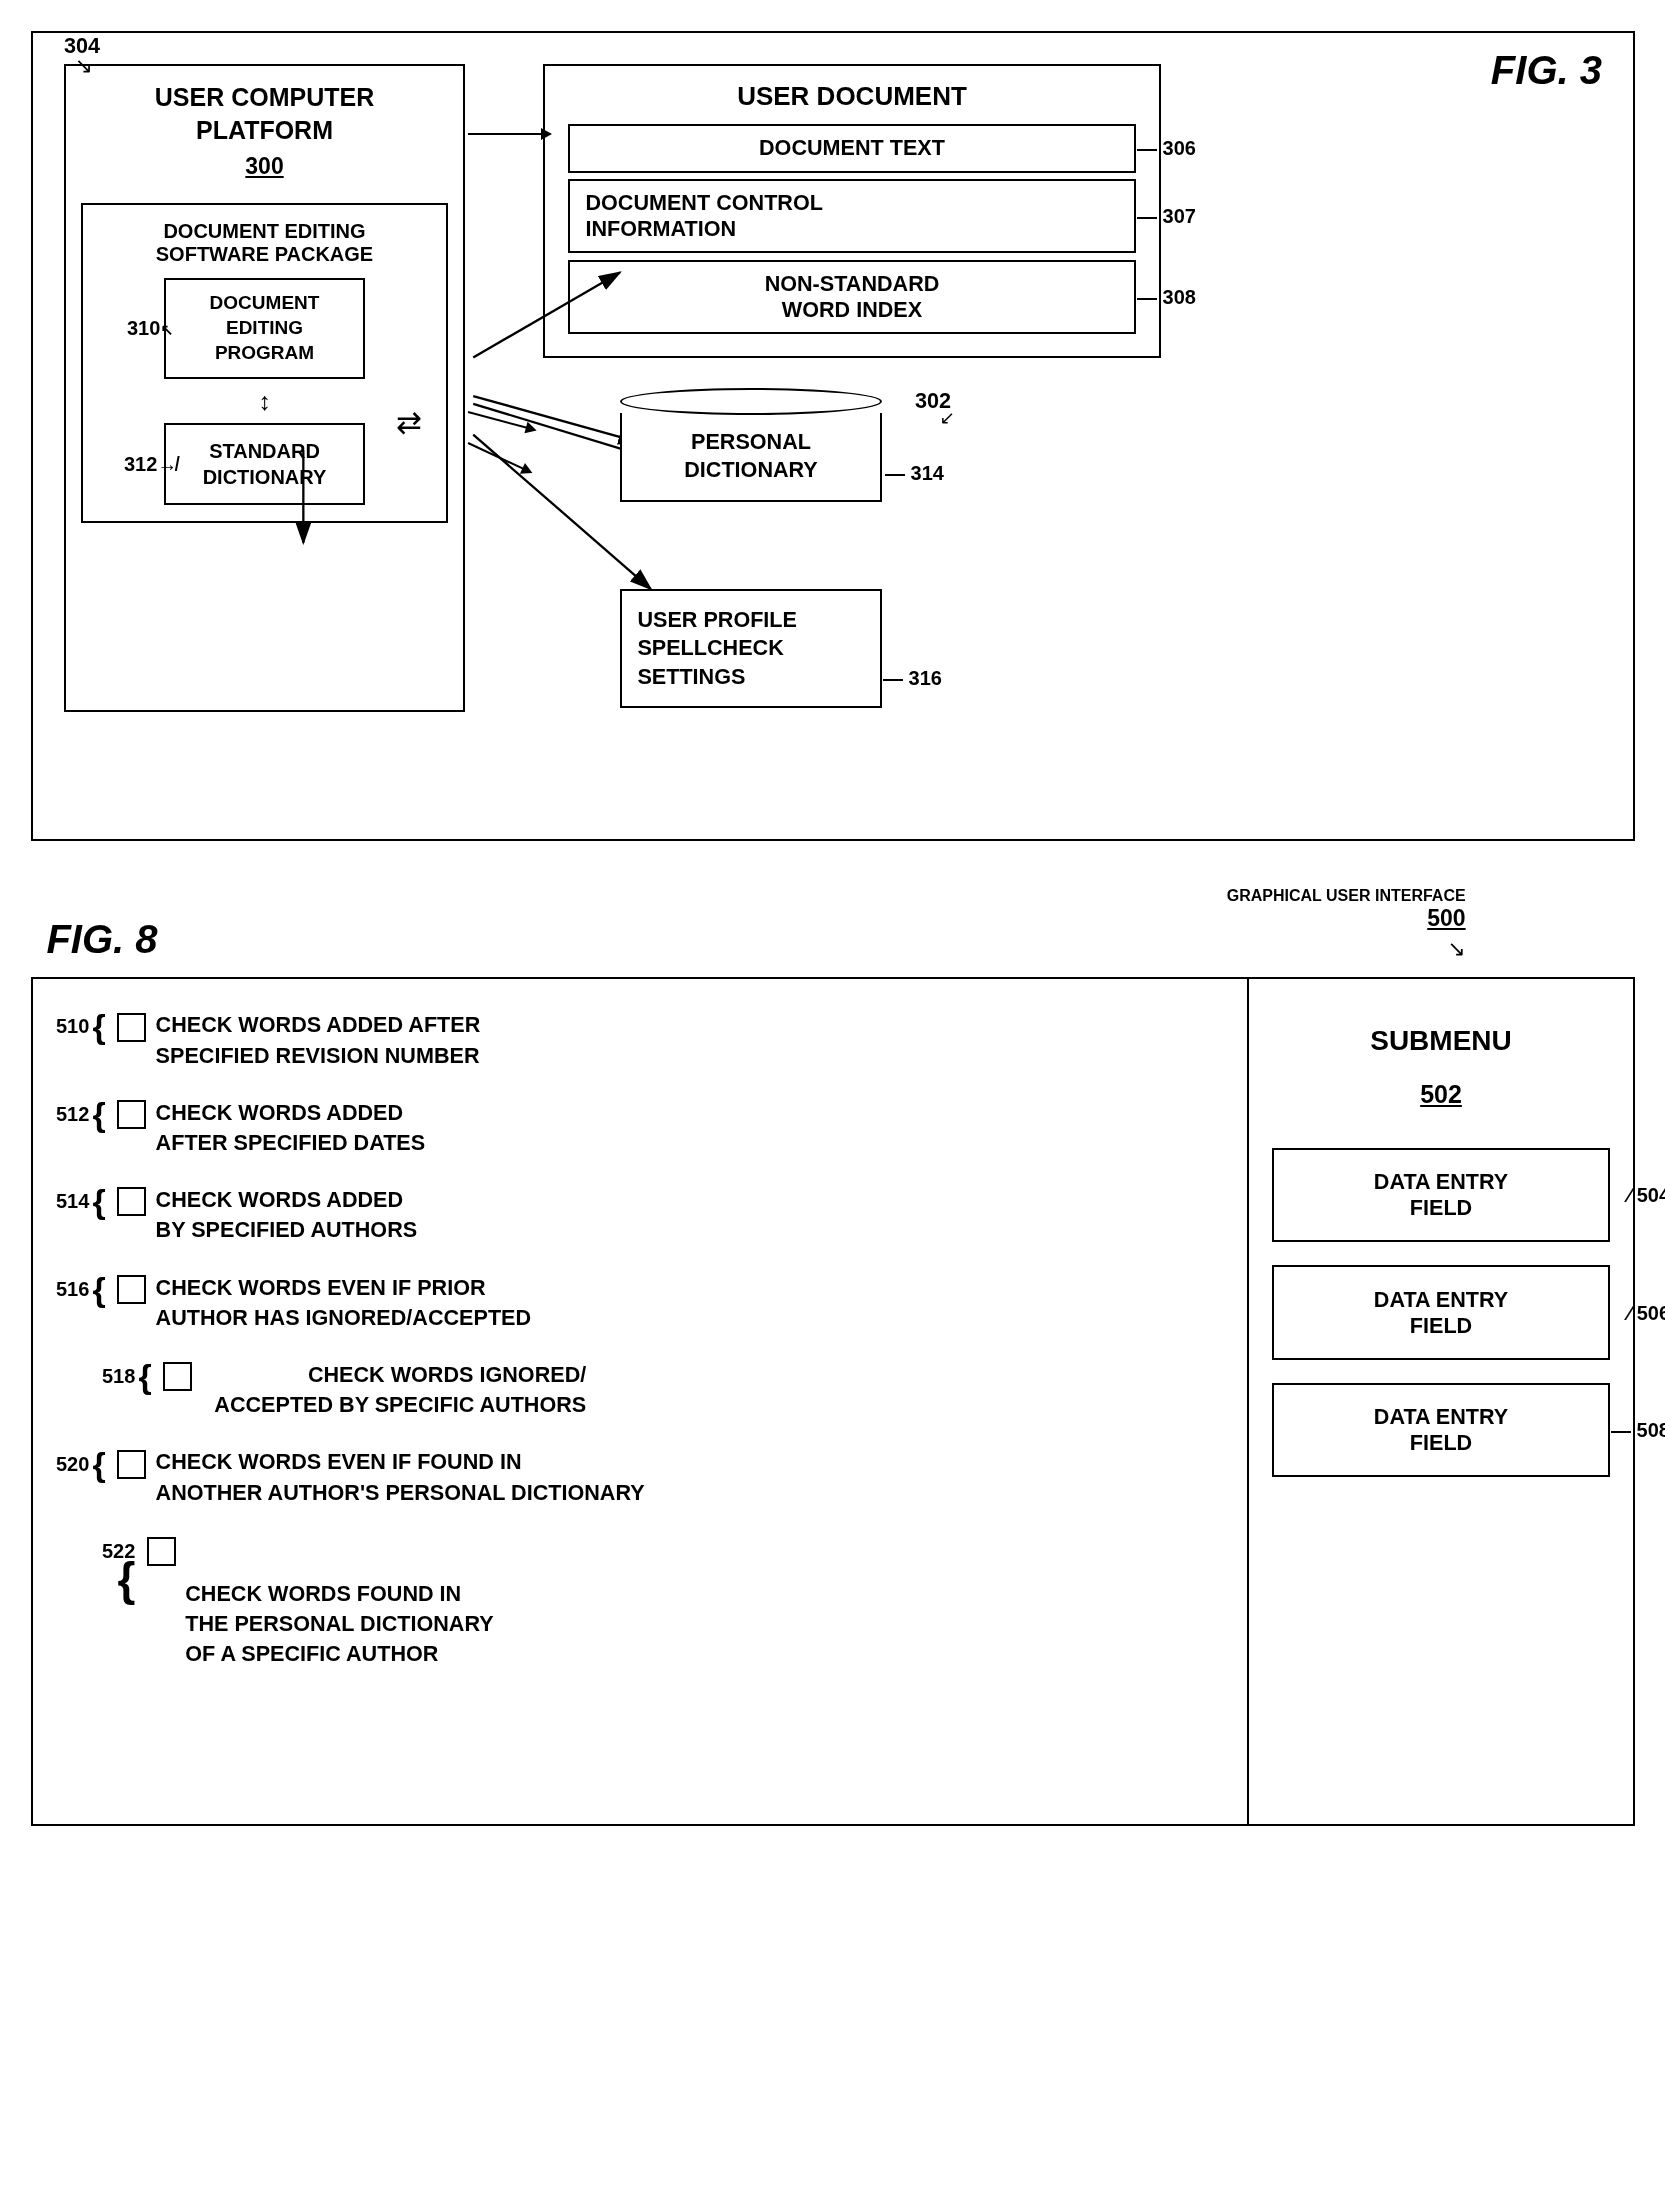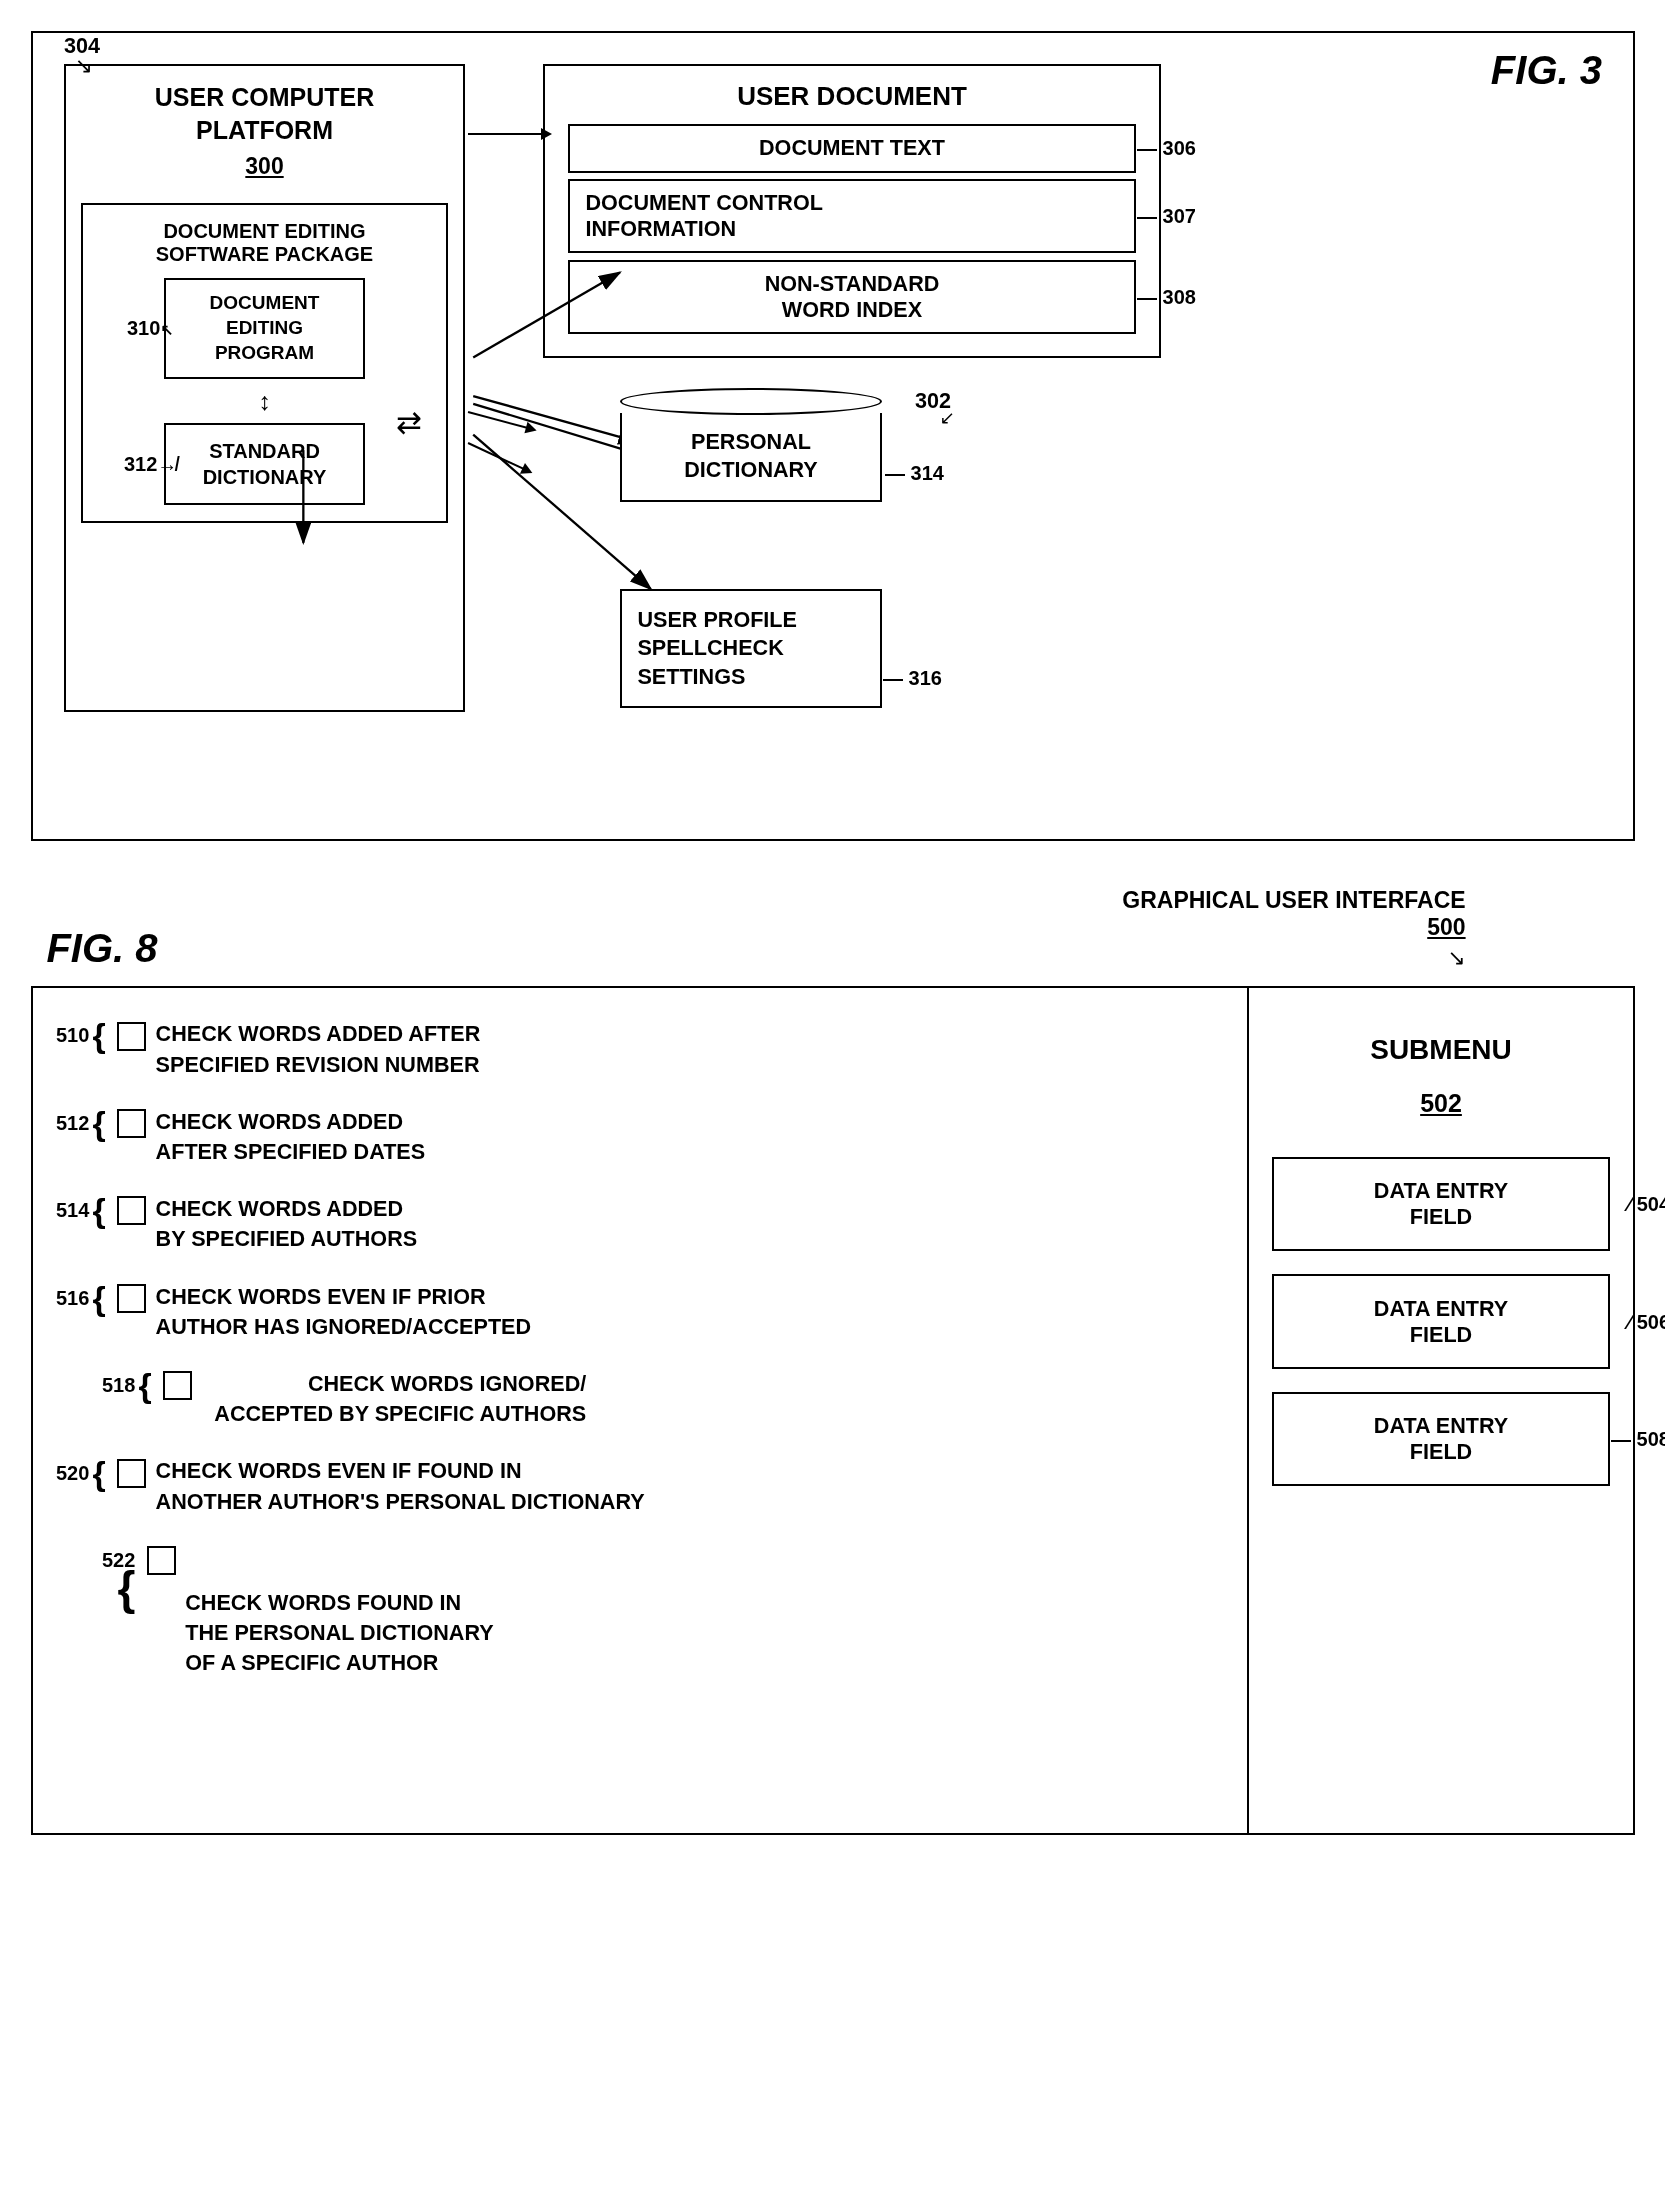--- a/index.html
+++ b/index.html
@@ -174,21 +174,21 @@
 
       </div>
     </div>
   </div>
 
   <div class="fig5-section">
 
     <div style="display:flex; flex-direction:row; justify-content:space-between; align-items:flex-end; padding:0 15.4px;">
       <div style="font-size:40px; font-style:italic; font-weight:bold;">FIG. 8</div>
       <div style="text-align:right; margin-right:154px;">
-        <div style="font-size:23px; font-weight:bold;">GRAPHICAL USER INTERFACE</div>
+        <div style="font-size:16px; font-weight:bold;">GRAPHICAL USER INTERFACE</div>
         <div style="font-size:23px; font-weight:bold; text-decoration:underline;">500</div>
         <div style="font-size:21.6px; margin-top:3.9px;">↘</div>
       </div>
     </div>
 
     <div style="border:2.3px solid #000; display:flex; flex-direction:row; min-height:849px;">
 
       <div style="flex:1; padding:31px 23px; display:flex; flex-direction:column; gap:27px;">
 
         <div style="display:flex; flex-direction:row; align-items:flex-start; gap:11.6px;">

